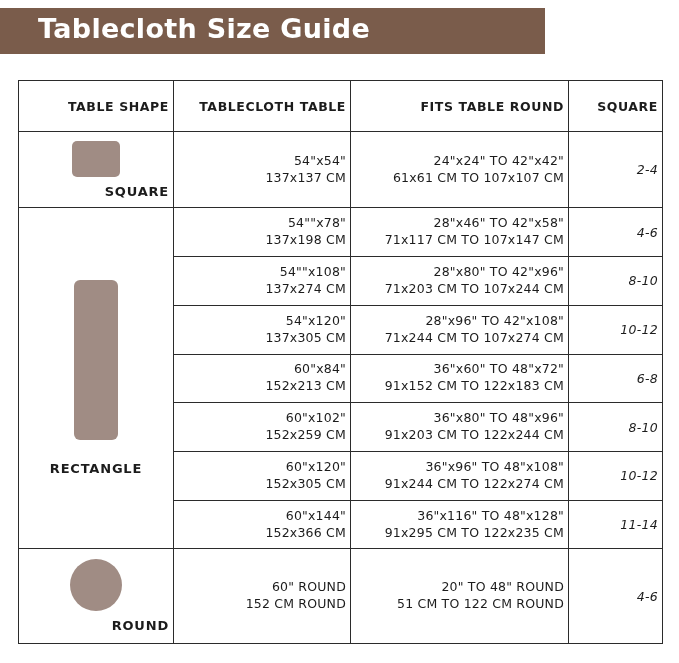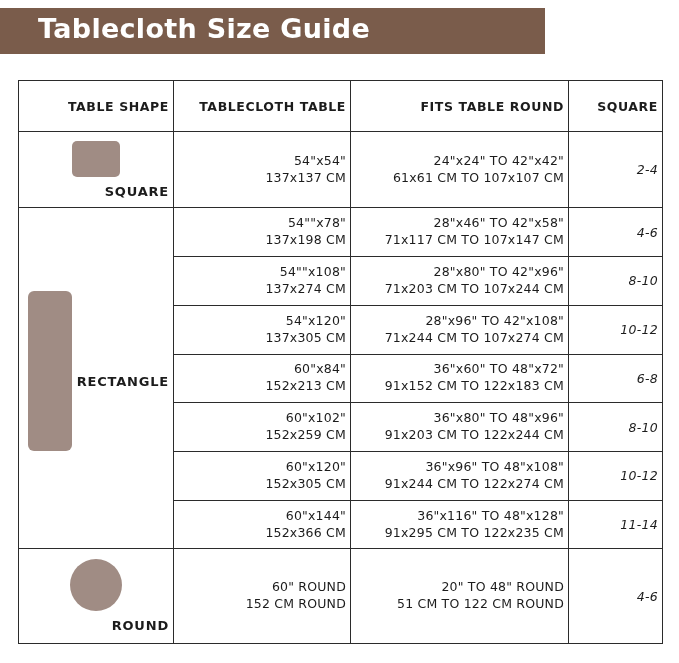--- a/index.html
+++ b/index.html
@@ -120,21 +120,21 @@
   }
   .swatch-round {
     width: 52px;
     height: 52px;
     background: #a08c84;
     border-radius: 50%;
     margin: 0 auto;
   }
   .rect-inner {
     display: flex;
-    flex-direction: row;
+    flex-direction: column;
     align-items: center;
     justify-content: center;
     height: 100%;
   }
 
   td.size-cell, td.fits-cell {
     padding: 6px 0 6px 18px;
     line-height: 1.35;
     font-size: 12.5px;
     letter-spacing: 0.2px;

